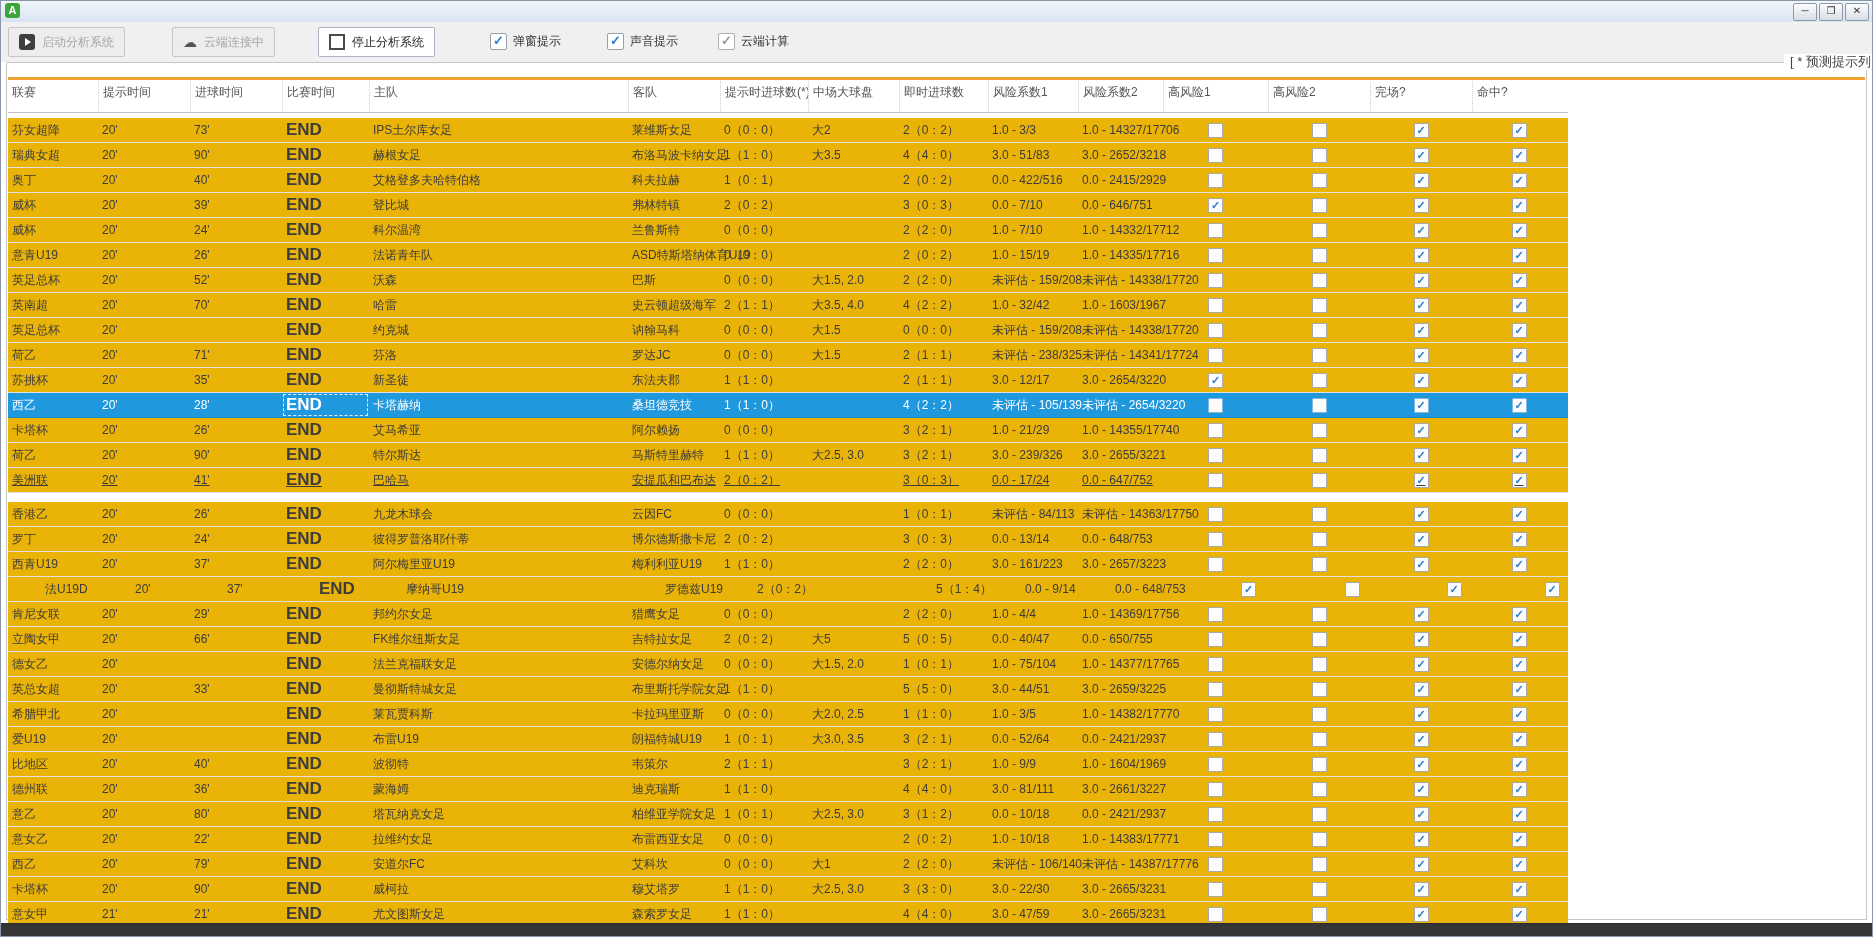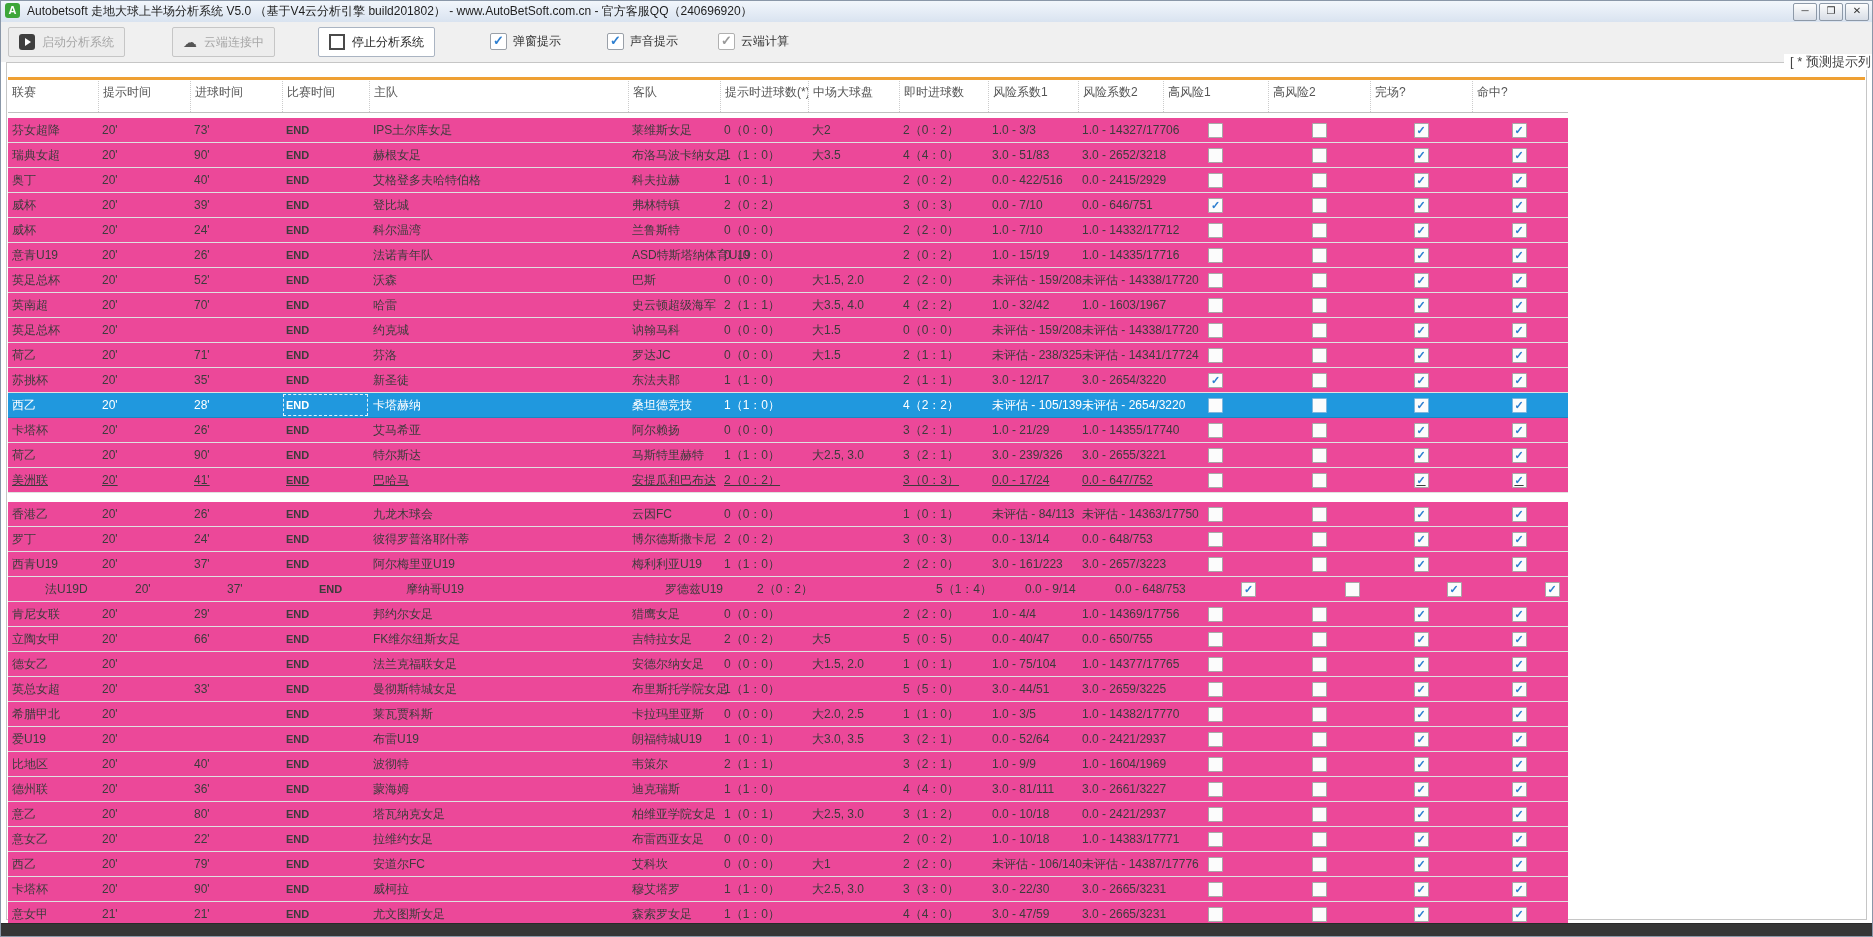--- a/index.html
+++ b/index.html
@@ -89,48 +89,47 @@
     line-height:23px;padding-left:4px;white-space:nowrap;overflow:hidden;
     border-left:1px dotted #ccc;box-sizing:border-box;
   }
   .hcell:first-child{border-left:none;}
 
   
   .lv-body{position:absolute;left:8px;top:118px;width:1560px;}
   .lv-row{
     display:grid;height:25px;box-sizing:border-box;
     border-bottom:1px solid #e0e0e0;
-    font-size:12px;color:#3c3c3c;background:#ec4899;
+    font-size:12px;color:#3c3c3c;background:#eab308;
   }
   .lv-row.selected{background:#2098de;color:#fff;border-bottom-color:#1b85c2;}
   .cell{
     display:flex;align-items:center;padding-left:4px;white-space:nowrap;overflow:visible;
     box-sizing:border-box;
   }
-  .cell.end{font-weight:bold;font-size:11px;}
+  .cell.end{font-weight:bold;font-size:17px;}
   .cell.cbcell{justify-content:center;padding-left:0;}
   .selected .focus-cell{outline:1px dashed #dff0fb;outline-offset:-2px;}
   .gcb{
     width:13px;height:13px;background:#fcfcfc;border:1px solid #a8a8a8;border-radius:1px;
     font-size:11px;line-height:12px;text-align:center;font-weight:bold;color:#2e7fd0;
   }
   .selected .gcb{border-color:#7fb7dd;}
 
   
   .statusbar{
     position:absolute;left:0;top:923px;width:1873px;height:14px;
     background:#363636;border-top:1px solid #2a2a2a;
   }
 </style>
 </head>
 <body>
 
 <div class="titlebar">
   <div class="app-icon">A</div>
-  <div class="title-text">Autobetsoft 走地大球上半场分析系统 V5.0 （基于V4云分析引擎 build201802） - www.AutoBetSoft.com.cn - 官方客服QQ（240696920）</div>
   <div class="win-btns">
     <div class="win-btn">─</div>
     <div class="win-btn">❐</div>
     <div class="win-btn">✕</div>
   </div>
 </div>
 
 <div class="toolbar">
   <div class="tb-btn disabled" style="left:8px;">
     <span class="icon-play"></span>

